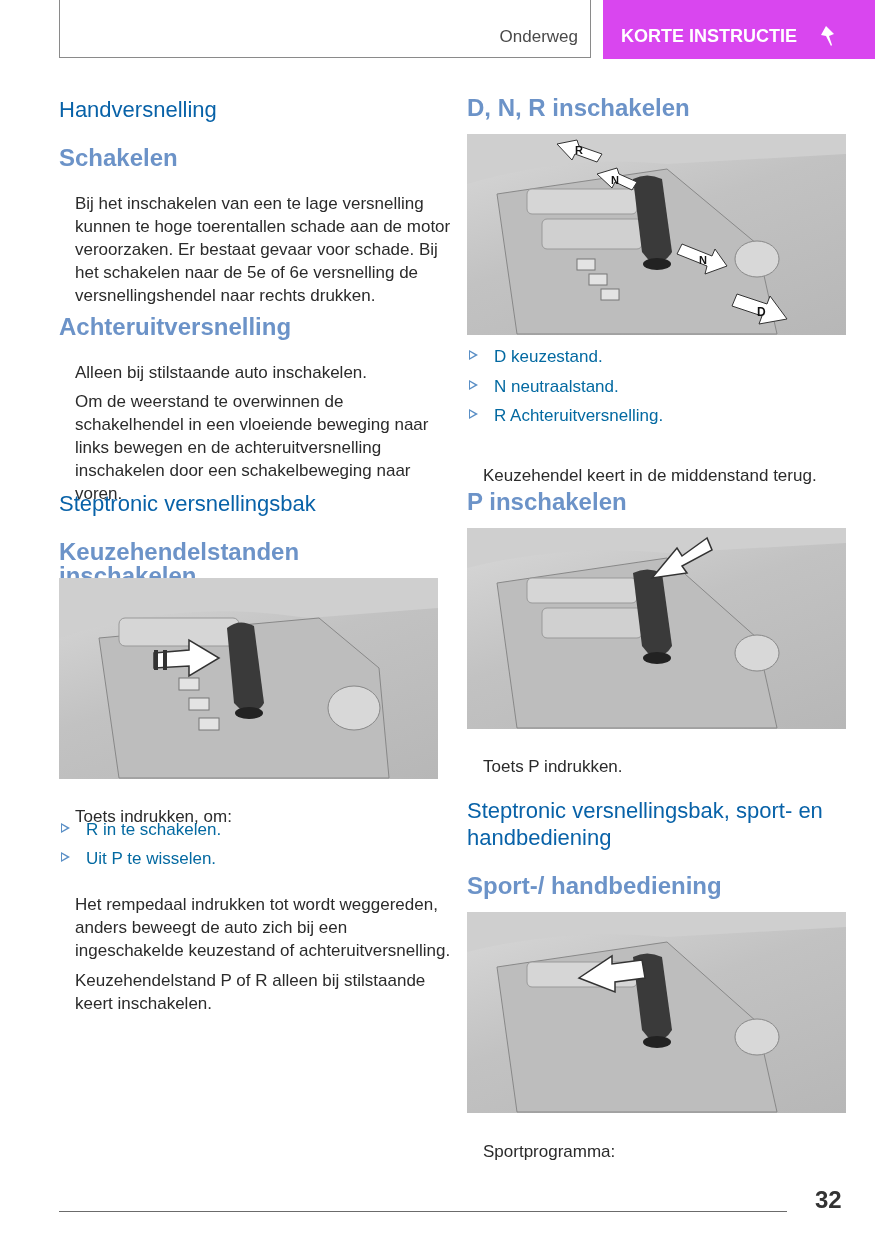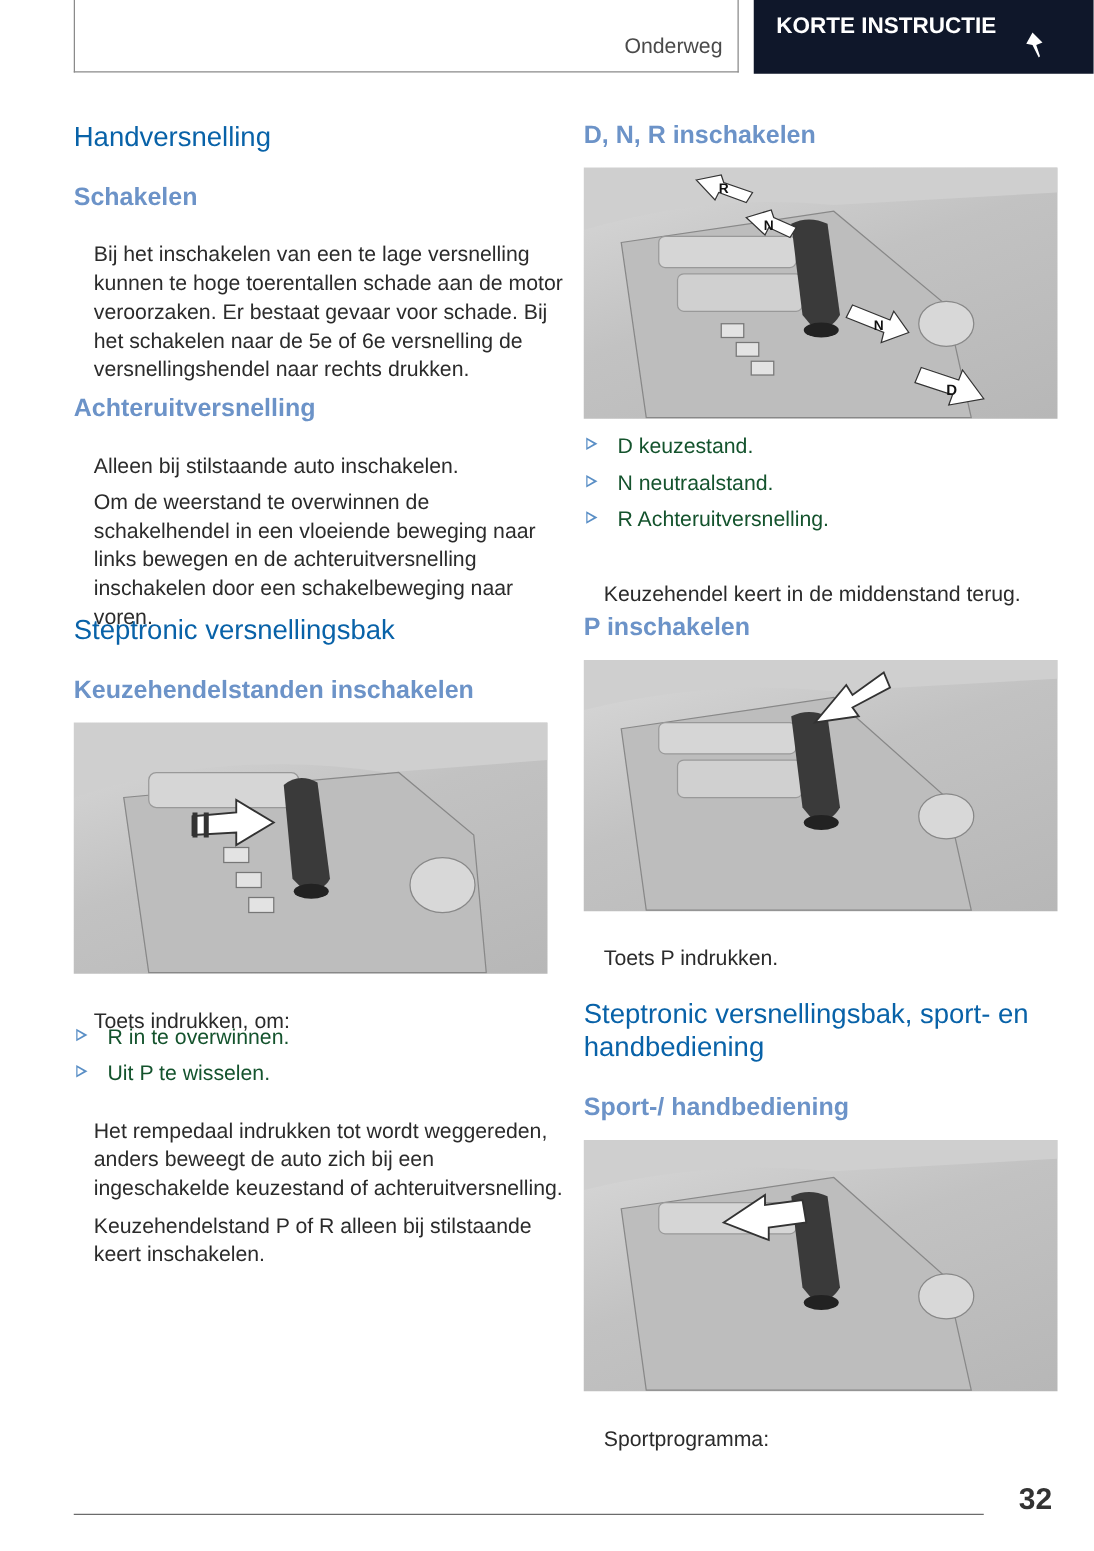--- a/index.html
+++ b/index.html
@@ -1,30 +1,30 @@
 <!DOCTYPE html>
 <html><head>
 <meta charset="utf-8">
 <style>
   html, body { margin:0; padding:0; background:#fff; }
   body { width:875px; height:1241px; position:relative; overflow:hidden;
          font-family:"Liberation Sans", sans-serif; color:#2b2b2b; }
   .hdr-box { position:absolute; left:59px; top:-2px; width:532px; height:60px;
              border:1px solid #8a8a8a; border-top:none; box-sizing:border-box; }
   .hdr-section { position:absolute; right:12px; bottom:10px; font-size:17px; color:#4a4a4a; }
-  .hdr-tab { position:absolute; left:603px; top:0; width:272px; height:59px; background:#0f172a;
-             color:#fff; font-weight:bold; font-size:18px; box-sizing:border-box; padding:10px 0 0 18px; }
+  .hdr-tab { position:absolute; left:603px; top:0; width:272px; height:59px; background:#d946ef;
+             color:#fff; font-weight:bold; font-size:18px; box-sizing:border-box; padding:26px 0 0 18px; }
   .hdr-tab .pin { position:absolute; left:214px; top:24px; width:22px; height:24px; }
   .col { position:absolute; top:0; }
   .col-left { left:59px; width:380px; }
   .col-right { left:467px; width:380px; }
   .h1 { position:absolute; font-weight:normal; font-size:22px; color:#0862a8; line-height:27px; margin:0; }
-  .h2 { position:absolute; font-weight:bold; font-size:20px; color:#6c93c8; line-height:24px; margin:0; }
+  .h2 { position:absolute; font-weight:bold; font-size:24px; color:#6c93c8; line-height:24px; margin:0; }
   .p { position:absolute; font-size:17px; line-height:23px; color:#2b2b2b; margin:16px; width:380px; }
-  .bullet { position:absolute; font-size:17px; line-height:23px; color:#14532d; padding-left:27px; width:353px; }
+  .bullet { position:absolute; font-size:17px; line-height:23px; color:#0369a1; padding-left:27px; width:353px; }
   .bullet .tri { position:absolute; left:2px; top:5px; width:0; height:0;
                  border-top:5px solid transparent; border-bottom:5px solid transparent;
                  border-left:9px solid #5a8fc6; }
   .bullet .tri::after { content:""; position:absolute; left:-8px; top:-3px; width:0; height:0;
                  border-top:3px solid transparent; border-bottom:3px solid transparent;
                  border-left:5px solid #fff; }
   .img { position:absolute; width:379px; height:201px; background:linear-gradient(160deg,#d9d9d9 0%,#c2c2c2 45%,#b7b7b7 100%); overflow:hidden; }
   .img svg { position:absolute; left:0; top:0; }
   .footer-line { position:absolute; left:59px; top:1211px; width:728px; height:1px; background:#6b6b6b; }
   .page-no { position:absolute; left:815px; top:1186px; font-size:24px; font-weight:bold; color:#333; }
@@ -67,21 +67,21 @@
       <ellipse cx="295" cy="130" rx="26" ry="22" fill="#d8d8d8" stroke="#888"></ellipse>
       <path d="M95 75 L130 72 L130 62 L160 80 L130 98 L130 88 L95 90 Z" fill="#fff" stroke="#333" stroke-width="1.5"></path>
       <rect x="95" y="72" width="4" height="20" fill="#333"></rect>
       <rect x="104" y="72" width="4" height="20" fill="#333"></rect>
     </svg>
   </div>
 
   <p class="p" style="top:789px">Toets indrukken, om:</p>
   <div class="bullet" style="top:818px">
     <span class="tri"></span>
-    <span>R in te overwinnen.</span>
+    <span>R in te schakelen.</span>
   </div>
   <div class="bullet" style="top:847px">
     <span class="tri"></span>
     <span>Uit P te wisselen.</span>
   </div>
   <p class="p" style="top:877px">Het rempedaal indrukken tot wordt weggereden, anders beweegt de auto zich bij een ingeschakelde keuzestand of achteruitversnelling.</p>
   <p class="p" style="top:953px">Keuzehendelstand P of R alleen bij stilstaande keert inschakelen.</p>
 </div>
 
 <div class="col col-right">

